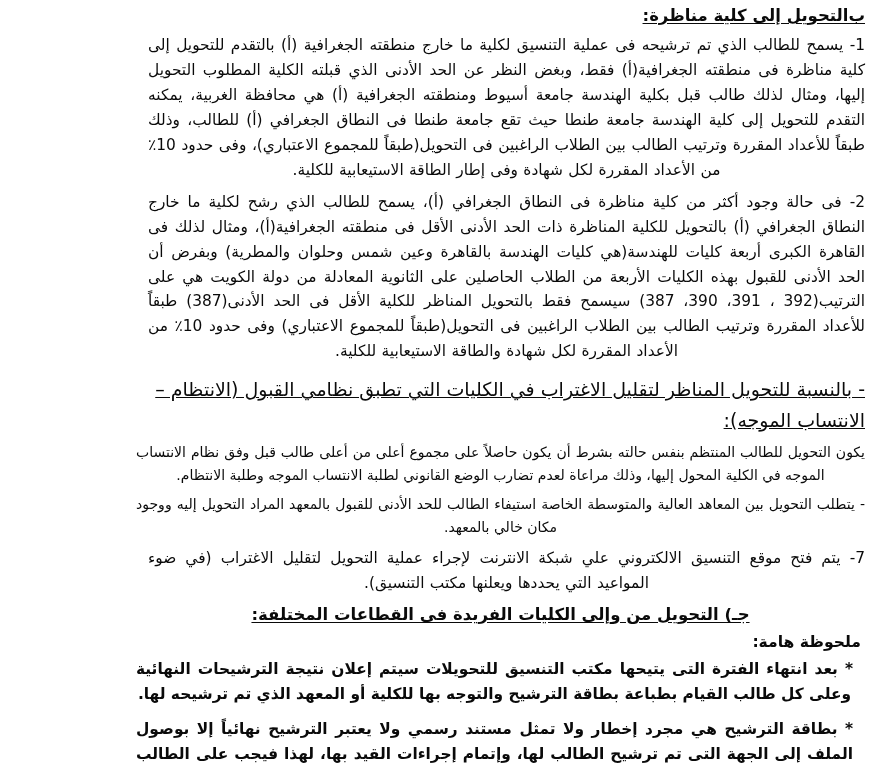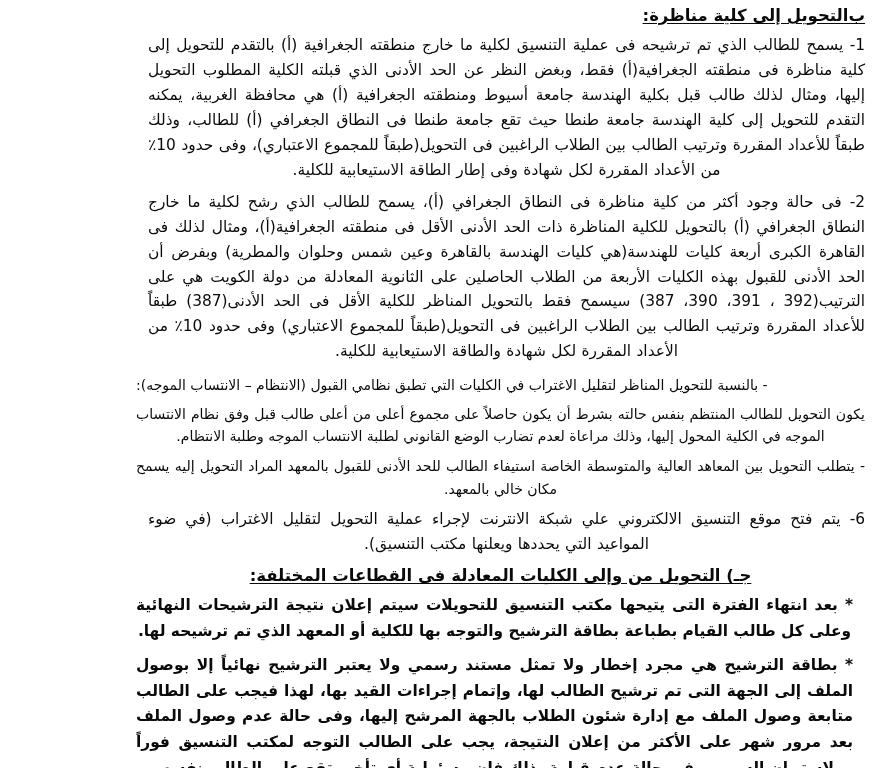--- a/index.html
+++ b/index.html
@@ -72,24 +72,25 @@
   .sub-item {
     font-size: 14px;
     line-height: 1.62;
     margin: 4px 0 7px 0;
     text-align: justify;
     text-justify: inter-word;
     text-align-last: center;
   }
 
   .sub-lead {
-    font-size: 14px;
+    font-size: 19px;
     line-height: 1.6;
     margin: 0 0 6px 0;
-    text-align: left;
+    text-align: right;
+    text-decoration: underline;
   }
 
   .spacer-xs { height: 3px; }
 </style>
 </head>
 <body>
 
 <div class="page">
 
   <h1 class="heading">ب‌التحويل إلى كلية مناظرة:</h1>
@@ -97,25 +98,26 @@
   <p class="para">1-   يسمح للطالب الذي تم ترشيحه فى عملية التنسيق لكلية ما خارج منطقته الجغرافية (أ) بالتقدم للتحويل إلى كلية مناظرة فى منطقته الجغرافية(أ) فقط، وبغض النظر عن الحد الأدنى الذي قبلته الكلية المطلوب التحويل إليها، ومثال لذلك طالب قبل بكلية الهندسة جامعة أسيوط ومنطقته الجغرافية (أ) هي محافظة الغربية، يمكنه التقدم للتحويل إلى كلية الهندسة جامعة طنطا حيث تقع جامعة طنطا فى النطاق الجغرافي (أ) للطالب، وذلك طبقاً للأعداد المقررة وترتيب الطالب بين الطلاب الراغبين فى التحويل(طبقاً للمجموع الاعتباري)، وفى حدود  10٪ من الأعداد المقررة لكل شهادة وفى إطار الطاقة الاستيعابية للكلية.</p>
 
   <p class="para">2-  فى حالة وجود أكثر من كلية مناظرة فى النطاق الجغرافي (أ)، يسمح للطالب الذي رشح لكلية ما خارج النطاق الجغرافي (أ) بالتحويل للكلية المناظرة ذات الحد الأدنى الأقل فى منطقته الجغرافية(أ)، ومثال لذلك فى القاهرة الكبرى أربعة كليات للهندسة(هي كليات الهندسة بالقاهرة وعين شمس وحلوان والمطرية) وبفرض أن الحد الأدنى للقبول بهذه الكليات الأربعة من الطلاب الحاصلين على الثانوية المعادلة من دولة الكويت هي على الترتيب(392 ، 391، 390، 387) سيسمح فقط بالتحويل المناظر للكلية الأقل فى الحد الأدنى(387) طبقاً للأعداد المقررة وترتيب الطالب بين الطلاب الراغبين فى التحويل(طبقاً للمجموع الاعتباري) وفى حدود 10٪ من الأعداد المقررة لكل شهادة والطاقة الاستيعابية للكلية.</p>
 
   <div class="spacer-xs"></div>
 
   <p class="sub-lead">- بالنسبة للتحويل المناظر لتقليل الاغتراب في الكليات التي تطبق نظامي القبول (الانتظام – الانتساب الموجه):</p>
 
   <p class="sub-item">يكون التحويل للطالب المنتظم بنفس حالته بشرط أن يكون حاصلاً على مجموع أعلى من أعلى طالب قبل وفق نظام الانتساب الموجه في الكلية المحول إليها، وذلك مراعاة لعدم تضارب الوضع القانوني لطلبة الانتساب الموجه وطلبة الانتظام.</p>
 
-  <p class="sub-item">- يتطلب التحويل بين المعاهد العالية والمتوسطة الخاصة استيفاء الطالب للحد الأدنى للقبول بالمعهد المراد التحويل إليه يسمح مكان خالي بالمعهد.</p>
+  <p class="sub-item">- يتطلب التحويل بين المعاهد العالية والمتوسطة الخاصة استيفاء الطالب للحد الأدنى للقبول بالمعهد المراد التحويل إليه ووجود مكان خالي بالمعهد.</p>
 
-  <p class="para">6- يتم فتح موقع التنسيق الالكتروني علي شبكة الانترنت لإجراء عملية التحويل لتقليل الاغتراب (في ضوء المواعيد التي يحددها ويعلنها مكتب التنسيق).</p>
+  <p class="para">7- يتم فتح موقع التنسيق الالكتروني علي شبكة الانترنت لإجراء عملية التحويل لتقليل الاغتراب (في ضوء المواعيد التي يحددها ويعلنها مكتب التنسيق).</p>
 
-  <h2 class="heading heading-center">جـ) التحويل من وإلى الكليات المعادلة فى القطاعات المختلفة:</h2>
+  <h2 class="heading heading-center">جـ) التحويل من وإلى الكليات الفريدة فى القطاعات المختلفة:</h2>
 
 
+  <p class="note-label">ملحوظة هامة:</p>
 
   <p class="note-item">* بعد انتهاء الفترة التى يتيحها مكتب التنسيق للتحويلات سيتم إعلان نتيجة الترشيحات النهائية وعلى كل طالب القيام بطباعة بطاقة الترشيح والتوجه بها للكلية أو المعهد الذي تم ترشيحه لها.</p>
 
   <p class="note-item">* بطاقة الترشيح هي مجرد إخطار ولا تمثل مستند رسمي ولا يعتبر الترشيح نهائياً إلا بوصول الملف إلى الجهة التى تم ترشيح الطالب لها، وإتمام إجراءات القيد بها، لهذا فيجب على الطالب متابعة وصول الملف مع إدارة شئون الطلاب بالجهة المرشح إليها، وفى حالة عدم وصول الملف بعد مرور شهر على الأكثر من إعلان النتيجة، يجب على الطالب التوجه لمكتب التنسيق فوراً لاستبيان السبب، وفي حالة عدم قيامة بذلك فإن مسئولية أي تأخير تقع على الطالب نفسه.</p>
 
 </div>
 
 </body></html>

